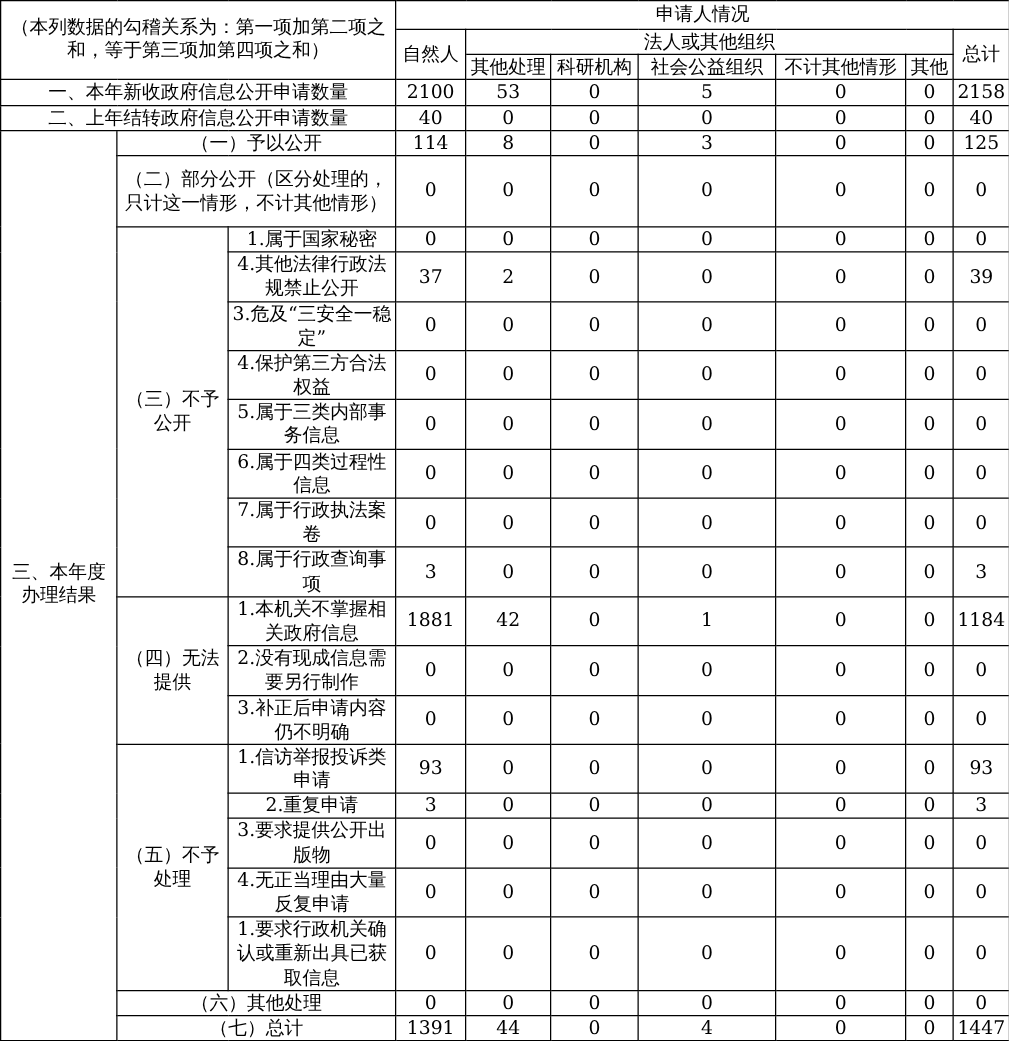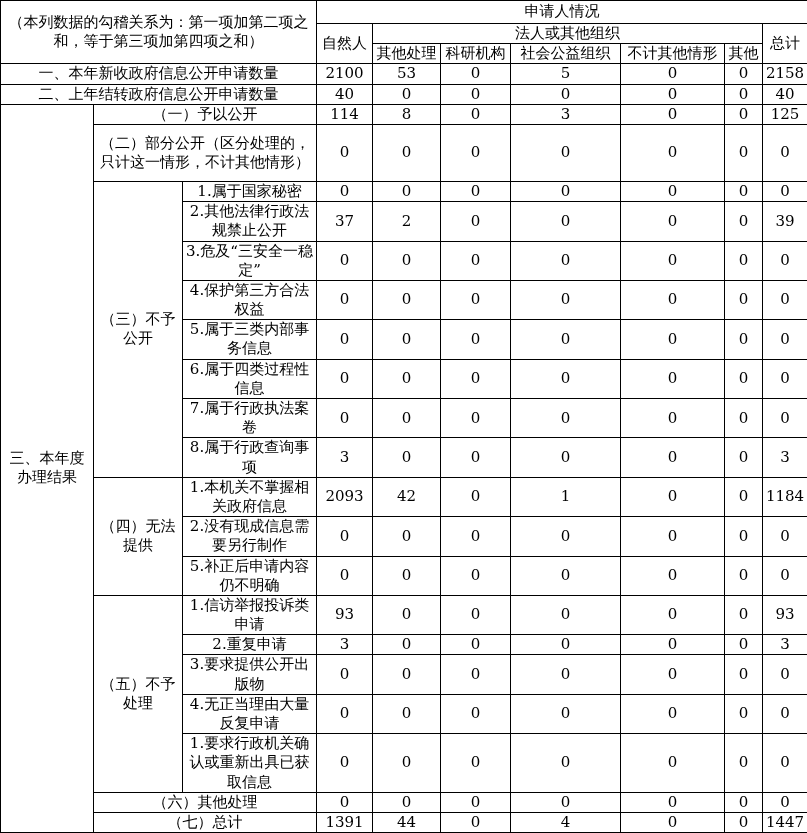--- a/index.html
+++ b/index.html
@@ -123,21 +123,21 @@
     <td class="lbl">1.属于国家秘密</td>
     <td>0</td>
     <td>0</td>
     <td>0</td>
     <td>0</td>
     <td>0</td>
     <td>0</td>
     <td>0</td>
   </tr>
   <tr class="r2">
-    <td class="lbl">2.其他法律行政法规禁止公开</td>
+    <td class="lbl">4.其他法律行政法规禁止公开</td>
     <td>37</td>
     <td>2</td>
     <td>0</td>
     <td>0</td>
     <td>0</td>
     <td>0</td>
     <td>39</td>
   </tr>
   <tr class="r2">
     <td class="lbl">3.危及“三安全一稳定”</td>
@@ -196,40 +196,40 @@
     <td>0</td>
     <td>0</td>
     <td>0</td>
     <td>0</td>
     <td>3</td>
   </tr>
 
   <tr class="r2">
     <td rowspan="3" class="lbl">（四）无法提供</td>
     <td class="lbl">1.本机关不掌握相关政府信息</td>
-    <td>2093</td>
+    <td>1881</td>
     <td>42</td>
     <td>0</td>
     <td>1</td>
     <td>0</td>
     <td>0</td>
     <td>1184</td>
   </tr>
   <tr class="r2">
     <td class="lbl">2.没有现成信息需要另行制作</td>
     <td>0</td>
     <td>0</td>
     <td>0</td>
     <td>0</td>
     <td>0</td>
     <td>0</td>
     <td>0</td>
   </tr>
   <tr class="r2">
-    <td class="lbl">5.补正后申请内容仍不明确</td>
+    <td class="lbl">3.补正后申请内容仍不明确</td>
     <td>0</td>
     <td>0</td>
     <td>0</td>
     <td>0</td>
     <td>0</td>
     <td>0</td>
     <td>0</td>
   </tr>
 
   <tr class="r2">

